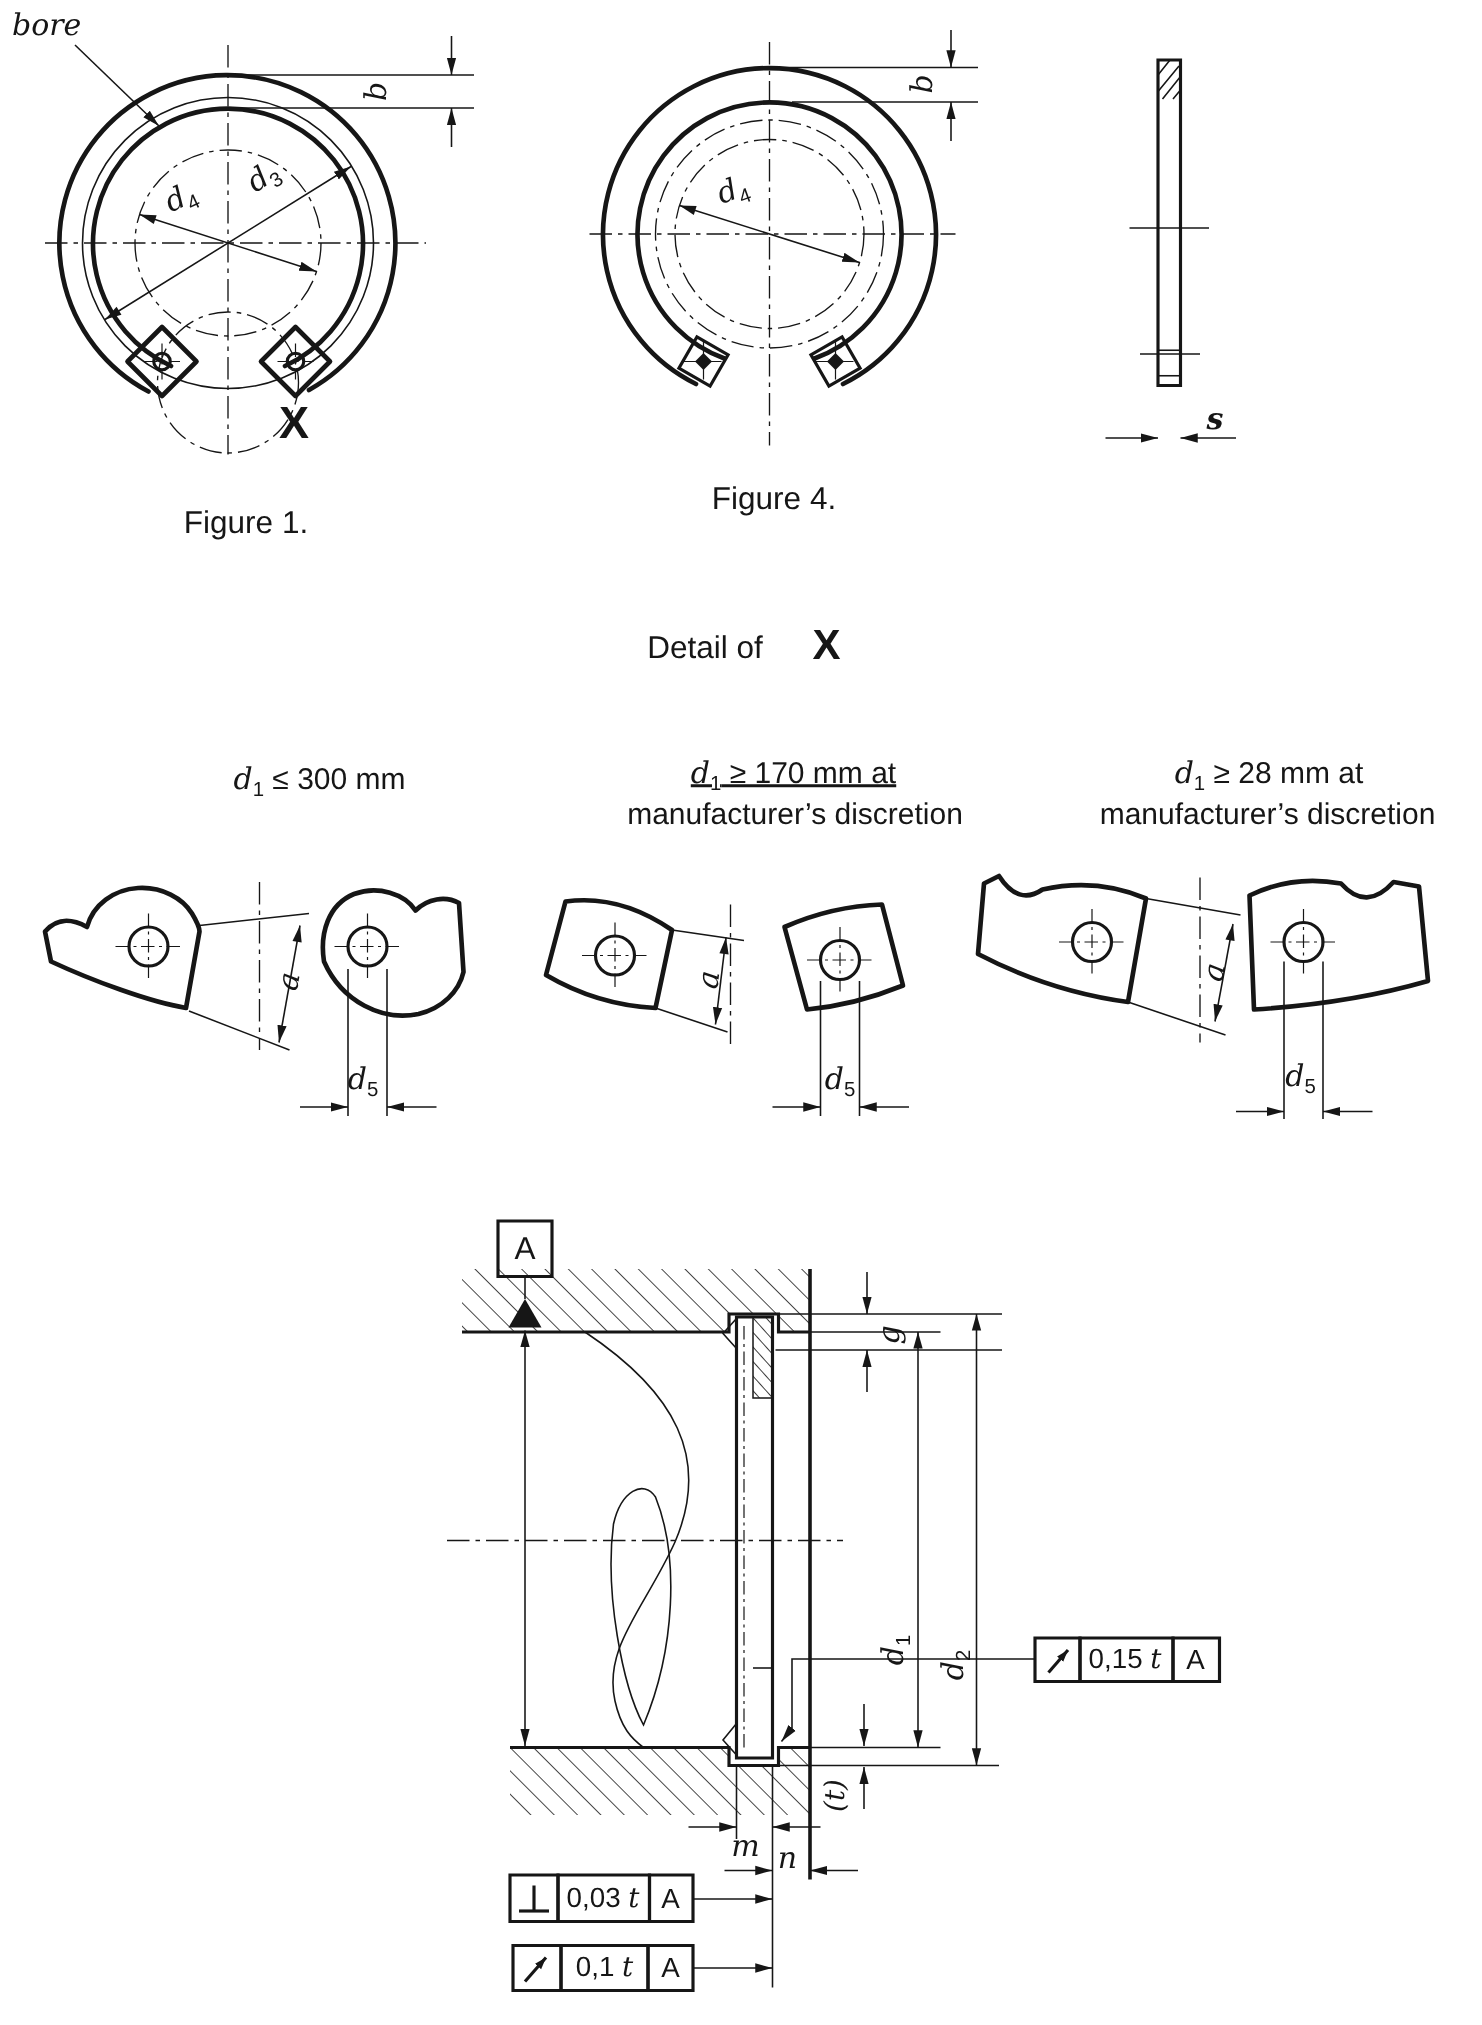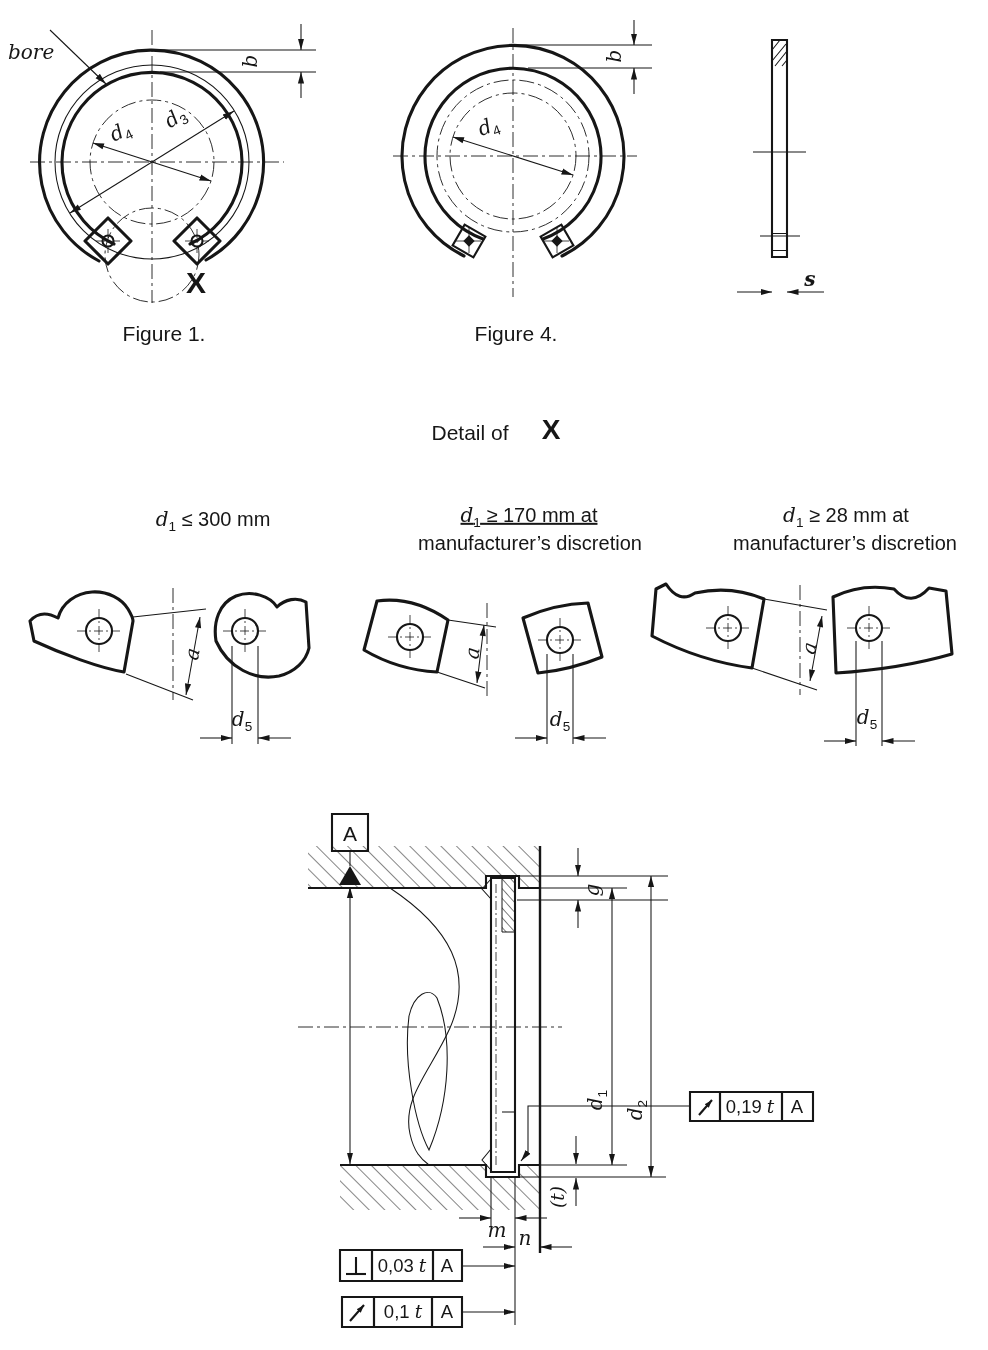--- a/index.html
+++ b/index.html
@@ -236,26 +236,26 @@
     <g>
       <rect class="md" x="342" y="1297" width="32" height="30" fill="#fff"></rect>
       <rect class="md" x="374" y="1297" width="58" height="30" fill="#fff"></rect>
       <rect class="md" x="432" y="1297" width="30" height="30" fill="#fff"></rect>
       <line class="md" x1="350" y1="1321" x2="364" y2="1305" stroke-width="1.7" marker-end="url(#ahm)"></line>
       <line class="dim" x1="462" y1="1312" x2="515" y2="1312" marker-end="url(#ah)"></line>
     </g>
   </g>
 </svg>
 
-<div class="lab fs20 ser" style="left:8px;top:6px;margin-top:36px;">bore</div>
+<div class="lab fs20 ser" style="left:8px;top:6px;">bore</div>
 <div class="lab fs20 ser r90" style="left:250px;top:61px;">b</div>
 <div class="lab fs20" style="left:121px;top:133px;transform:translate(-50%,-50%) rotate(-25deg);"><i>d</i><sub>4</sub></div>
 <div class="lab fs20" style="left:176px;top:119px;transform:translate(-50%,-50%) rotate(-33deg);"><i>d</i><sub>3</sub></div>
 <div class="lab big ctr" style="left:196px;top:283px;">X</div>
-<div class="lab fs21 ctr" style="left:164px;top:333px;">Figure 1.</div>
+<div class="lab fs21 ctr" style="left:164px;top:349px;">Figure 1.</div>
 
 <div class="lab fs20 ser r90" style="left:614px;top:56px;">b</div>
 <div class="lab fs20" style="left:489px;top:128px;transform:translate(-50%,-50%) rotate(-20deg);"><i>d</i><sub>4</sub></div>
 <div class="lab fs21 ctr" style="left:516px;top:333px;">Figure 4.</div>
 
 <div class="lab fs20 ser ctr" style="left:810px;top:279px;font-weight:bold;">s</div>
 
 <div class="lab fs21 ctr" style="left:470px;top:432px;">Detail of</div>
 <div class="lab ctr" style="left:551px;top:430px;font-size:28px;font-weight:bold;">X</div>
 
@@ -274,20 +274,20 @@
 <div class="lab fs20 ctr" style="left:867px;top:719px;"><i>d</i><sub>5</sub></div>
 
 <div class="lab fs21 ctr" style="left:350px;top:833px;">A</div>
 <div class="lab fs20 ser r90" style="left:592px;top:890px;">g</div>
 <div class="lab fs20 r90" style="left:597px;top:1100px;"><i>d</i><sub>1</sub></div>
 <div class="lab fs20 r90" style="left:637px;top:1110px;"><i>d</i><sub>2</sub></div>
 <div class="lab fs18 ser r90" style="left:558px;top:1197px;">(t)</div>
 <div class="lab fs20 ser ctr" style="left:497px;top:1230px;">m</div>
 <div class="lab fs20 ser ctr" style="left:525px;top:1238px;">n</div>
 
-<div class="lab fs18 ctr" style="left:750px;top:1107px;"><span>0,19</span>&nbsp;<i>t</i></div>
+<div class="lab fs18 ctr" style="left:750px;top:1107px;"><span>0,15</span>&nbsp;<i>t</i></div>
 <div class="lab fs18 ctr" style="left:797px;top:1107px;">A</div>
 <div class="lab fs18 ctr" style="left:402px;top:1266px;"><span>0,03</span>&nbsp;<i>t</i></div>
 <div class="lab fs18 ctr" style="left:447px;top:1266px;">A</div>
 <div class="lab fs18 ctr" style="left:403px;top:1312px;"><span>0,1</span>&nbsp;<i>t</i></div>
 <div class="lab fs18 ctr" style="left:447px;top:1312px;">A</div>
 
 </div>
 
 </body></html>

